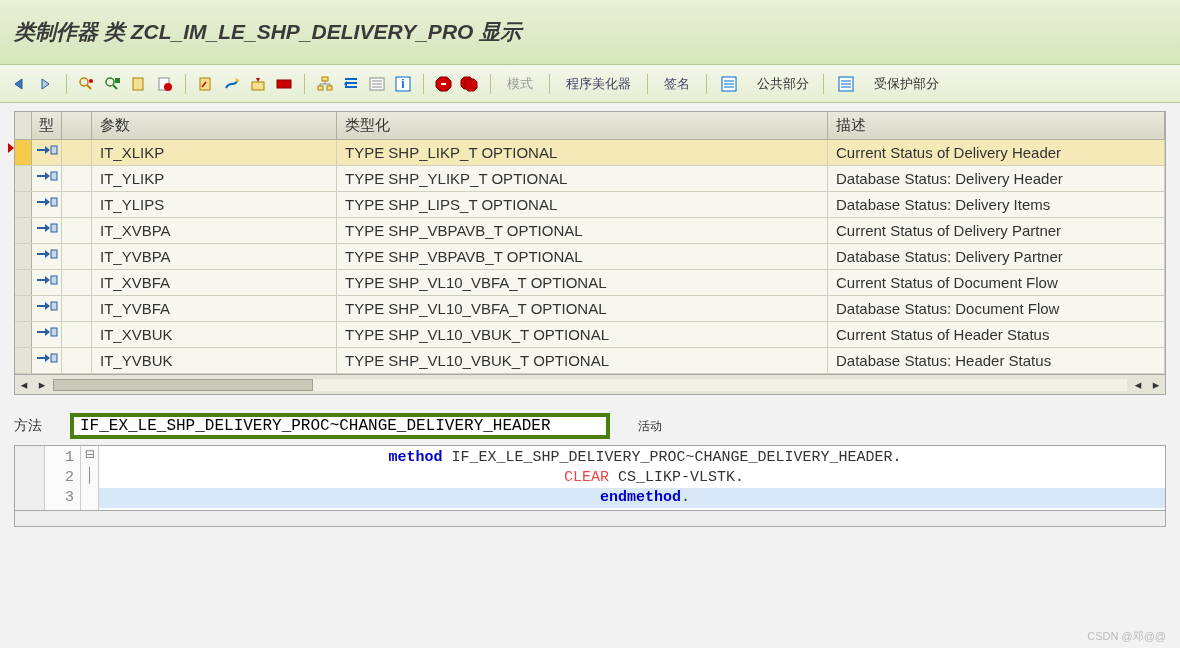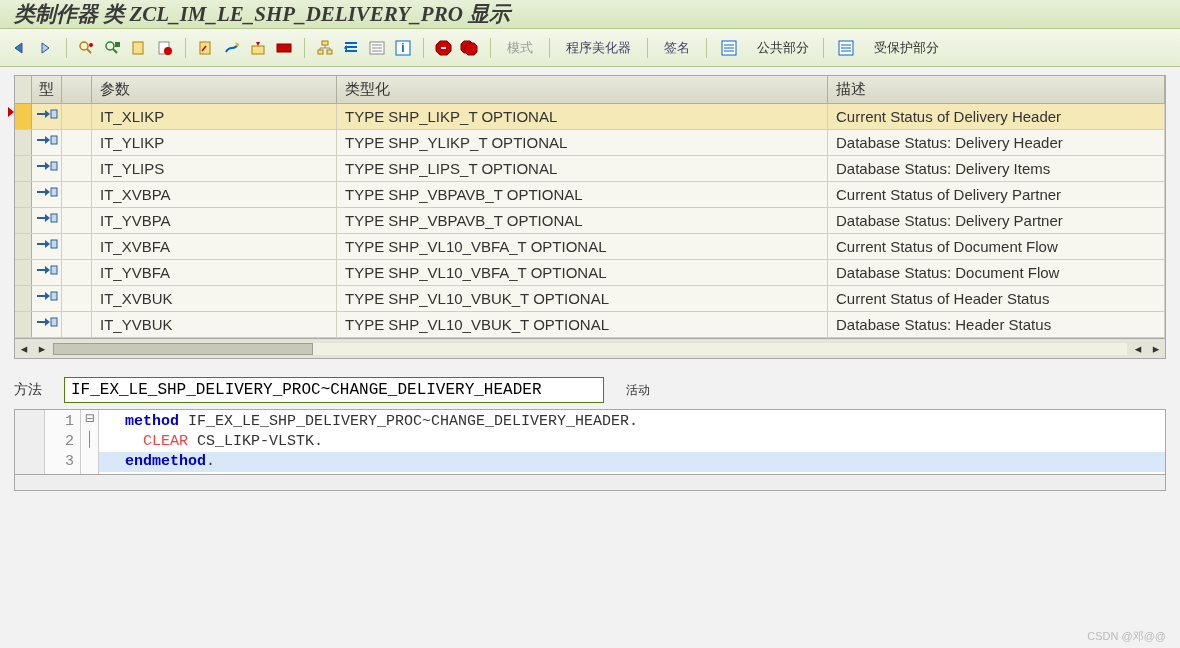--- a/index.html
+++ b/index.html
@@ -6,27 +6,27 @@
   body {
     font-family: Arial, "Microsoft YaHei", sans-serif;
     font-size: 13px;
     background: #f2f2f2;
     width: 1180px;
     color: #333;
   }
   
   .title-bar {
     background: linear-gradient(#e8f0d8, #d6e6bb);
-    padding: 0 14px;
+    padding: 18px 14px;
     border-bottom: 1px solid #b5c88f;
     font-size: 21px;
     font-style: italic;
     font-weight: bold;
     color: #3a3a3a;
-    font-family: Liberation Serif, serif;
+    font-family: Liberation Sans, sans-serif;
   }
   
   .toolbar {
     background: linear-gradient(#f3f7ea, #e5eed3);
     border-bottom: 1px solid #b5c88f;
     padding: 4px 8px;
     display: flex;
     align-items: center;
     gap: 2px;
     height: 38px;
@@ -145,30 +145,30 @@
     position: absolute;
     height: 12px;
     background: #c8c8b8;
     border: 1px solid #a0a090;
   }
   
   .method-row {
     margin: 18px 14px 4px 14px;
     display: flex;
     align-items: center;
-    gap: 22px;
+    gap: 28px;
   }
   .method-row .label { font-size: 14px; }
   .method-row input {
     flex: 0 0 540px;
     height: 26px;
     font-family: "Courier New", monospace;
     font-size: 16px;
     padding: 2px 6px;
-    border: 1px solid #4d7c0f;
+    border: 4px solid #4d7c0f;
     background: #fff;
   }
   .method-row .status { font-size: 12px; color: #333; }
   
   .code-pane {
     margin: 6px 14px 0 14px;
     border: 1px solid #a8a8a8;
     display: flex;
     background: #fff;
     font-family: "Courier New", monospace;
@@ -191,21 +191,21 @@
     width: 18px;
     text-align: center;
     color: #888;
     border-right: 1px solid #ccc;
     background: #fafafa;
   }
   .code-col {
     flex: 1;
     padding: 2px 0;
   }
-  .code-line { white-space: pre; line-height: 20px; padding-left: 8px; }
+  .code-line { white-space: pre; line-height: 20px; padding-left: 8px; text-align: center; }
   .kw { color: #0000c8; font-weight: bold; }
   .kw2 { color: #ef4444; }
   .ln { line-height: 20px; }
   .code-line.current { background: #d8e8f8; }
   .code-bottom-scroll {
     margin: 0 14px;
     height: 16px;
     background: #eee;
     border: 1px solid #a8a8a8;
     border-top: none;

